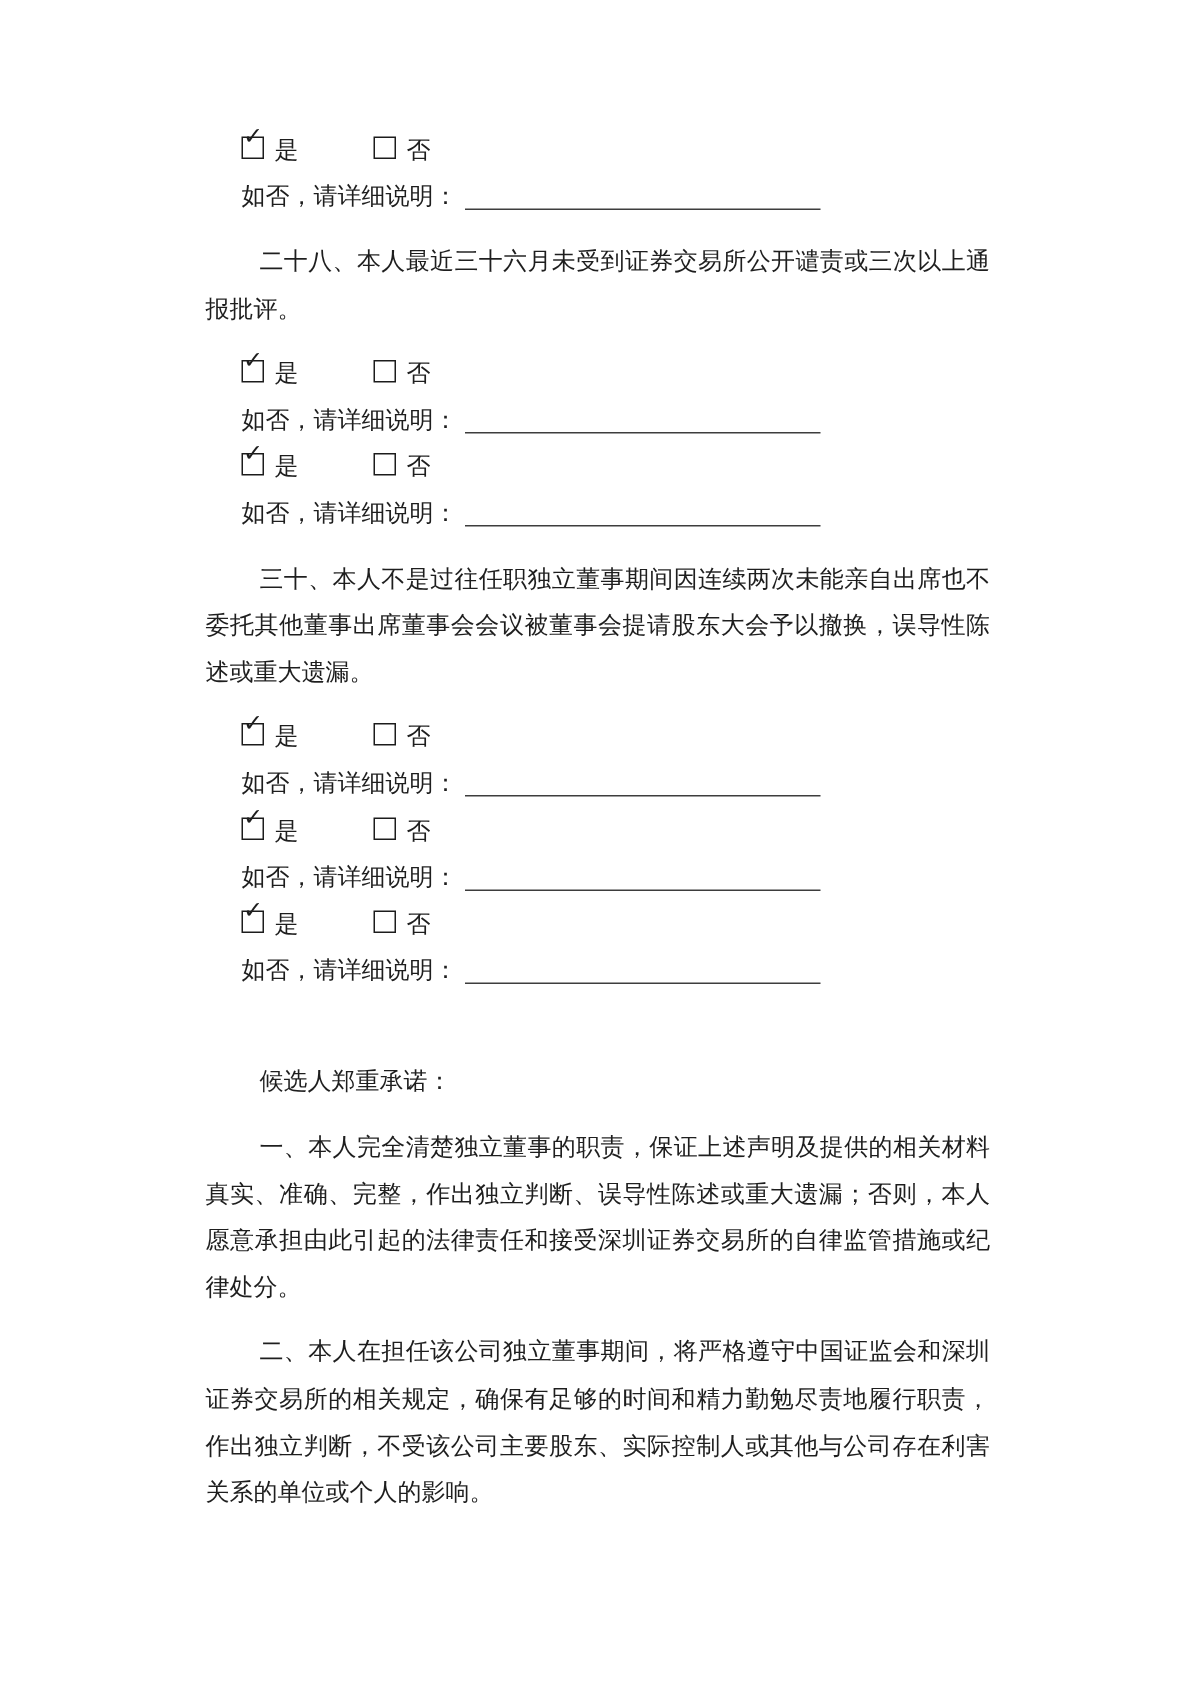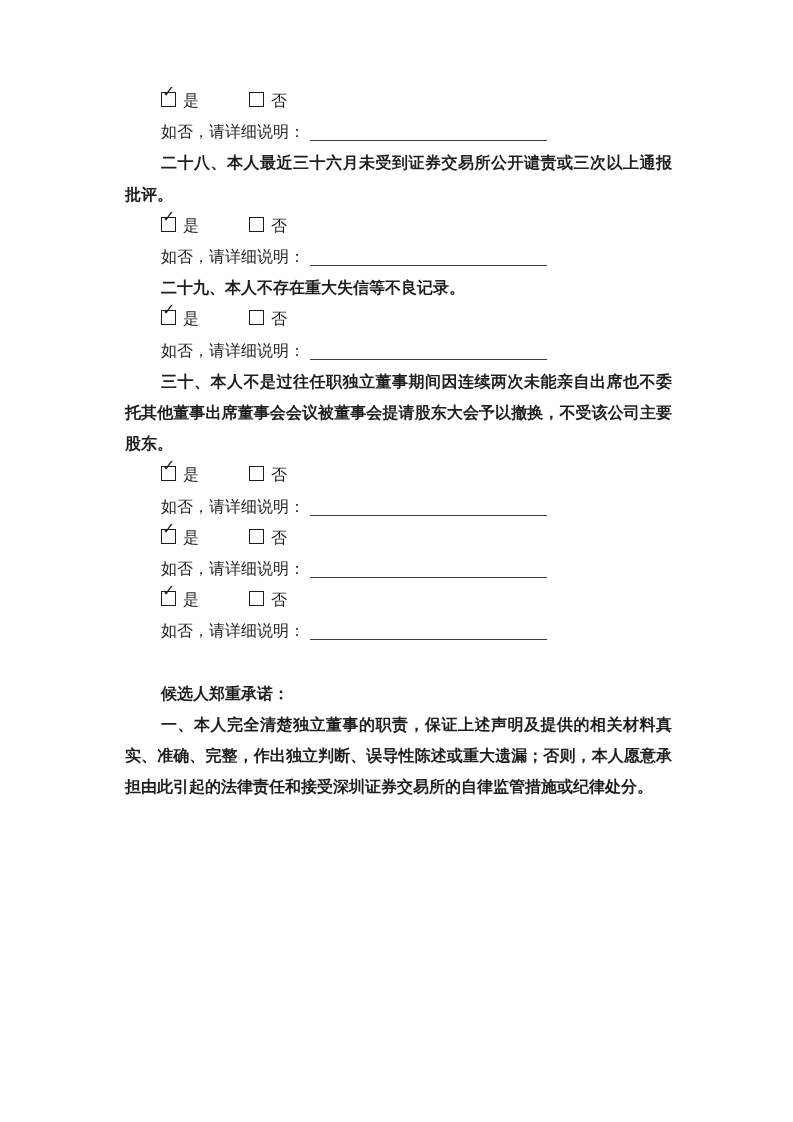--- a/index.html
+++ b/index.html
@@ -15,26 +15,25 @@
   .doc {
     position: absolute;
     left: 125px; top: 85px;
     width: 547px;
     font-size: 16px;
     line-height: 31.2px;
   }
   .line { height: 31.2px; white-space: nowrap; }
   .row-indent { padding-left: 36px; }
   p.para {
-    margin: 0;
+    margin: 12px;
     text-align: justify;
     text-align-last: left;
     text-indent: 36px;
     word-break: break-all;
-    font-weight: bold;
   }
   .cb {
     display: inline-block;
     width: 15px; height: 15px;
     border: 1.6px solid #1c1c1c;
     position: relative;
     vertical-align: -1px;
     background: #ffffff;
   }
   .cb .tick {
@@ -71,30 +70,29 @@
 
   <p class="para">二十八、本人最近三十六月未受到证券交易所公开谴责或三次以上通报批评。</p>
 
   <div class="line row-indent">
     <span class="cb checked"><span class="tick">✓</span></span><span class="cb-label">是</span><span class="cb cb-no"></span><span class="cb-label">否</span>
   </div>
   <div class="line row-indent">
     <span>如否，请详细说明：</span><span class="blank-field"></span>
   </div>
 
-  <p class="para">二十九、本人不存在重大失信等不良记录。</p>
 
   <div class="line row-indent">
     <span class="cb checked"><span class="tick">✓</span></span><span class="cb-label">是</span><span class="cb cb-no"></span><span class="cb-label">否</span>
   </div>
   <div class="line row-indent">
     <span>如否，请详细说明：</span><span class="blank-field"></span>
   </div>
 
-  <p class="para">三十、本人不是过往任职独立董事期间因连续两次未能亲自出席也不委托其他董事出席董事会会议被董事会提请股东大会予以撤换，不受该公司主要股东。</p>
+  <p class="para">三十、本人不是过往任职独立董事期间因连续两次未能亲自出席也不委托其他董事出席董事会会议被董事会提请股东大会予以撤换，误导性陈述或重大遗漏。</p>
 
   <div class="line row-indent">
     <span class="cb checked"><span class="tick">✓</span></span><span class="cb-label">是</span><span class="cb cb-no"></span><span class="cb-label">否</span>
   </div>
   <div class="line row-indent">
     <span>如否，请详细说明：</span><span class="blank-field"></span>
   </div>
 
 
   <div class="line row-indent">
@@ -109,14 +107,15 @@
     <span class="cb checked"><span class="tick">✓</span></span><span class="cb-label">是</span><span class="cb cb-no"></span><span class="cb-label">否</span>
   </div>
   <div class="line row-indent">
     <span>如否，请详细说明：</span><span class="blank-field"></span>
   </div>
 
   <div class="spacer"></div>
 
   <p class="para">候选人郑重承诺：</p>
   <p class="para">一、本人完全清楚独立董事的职责，保证上述声明及提供的相关材料真实、准确、完整，作出独立判断、误导性陈述或重大遗漏；否则，本人愿意承担由此引起的法律责任和接受深圳证券交易所的自律监管措施或纪律处分。</p>
+  <p class="para">二、本人在担任该公司独立董事期间，将严格遵守中国证监会和深圳证券交易所的相关规定，确保有足够的时间和精力勤勉尽责地履行职责，作出独立判断，不受该公司主要股东、实际控制人或其他与公司存在利害关系的单位或个人的影响。</p>
 
 </div>
 
 </body></html>

